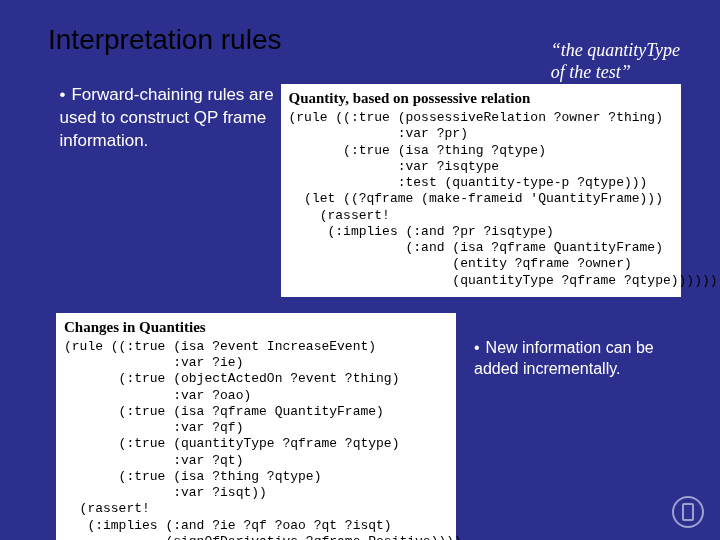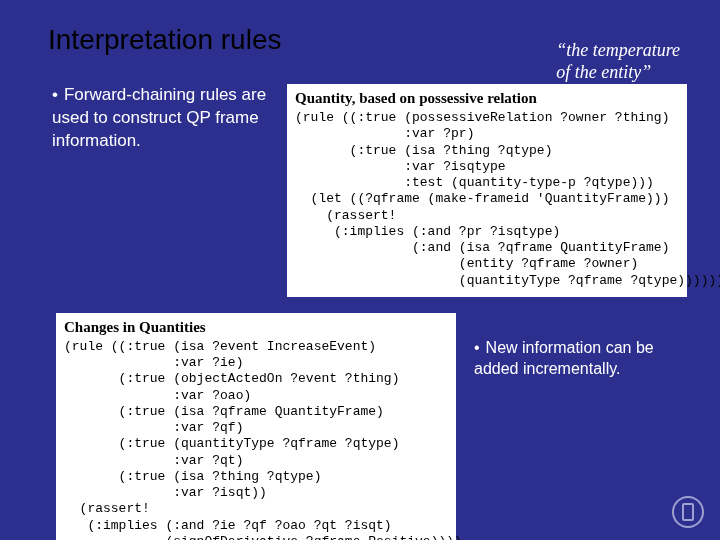--- a/index.html
+++ b/index.html
@@ -30,23 +30,23 @@
     right: 40px;
     color: #fff;
     font-style: italic;
     font-family: "Times New Roman", Times, serif;
     font-size: 18px;
     text-align: left;
     line-height: 1.2;
   }
   .row1 {
     display: flex;
-    gap: 14px;
     margin-top: 28px;
     align-items: flex-start;
+    justify-content: center;
   }
   .bullet-left {
     color: #fff;
     font-size: 17px;
     line-height: 1.35;
     width: 225px;
     padding-left: 4px;
   }
   .bullet-left .dot { margin-right: 6px; }
   .codebox {
@@ -101,22 +101,22 @@
   }
 </style>
 </head>
 <body>
 
 <div class="slide">
 
   <div class="title">Interpretation rules</div>
 
   <div class="tagline">
-    <span>“the temperature</span><br>
-    <span>of the entity”</span>
+    <span>“the quantityType</span><br>
+    <span>of the test”</span>
   </div>
 
   <div class="row1">
     <div class="bullet-left">
       <span class="dot">•</span><span>Forward-chaining rules are used to construct QP frame information.</span>
     </div>
     <div class="codebox box1">
       <div class="codebox-title">Quantity, based on possessive relation</div>
       <div class="code">(rule ((:true (possessiveRelation ?owner ?thing)
               :var ?pr)

